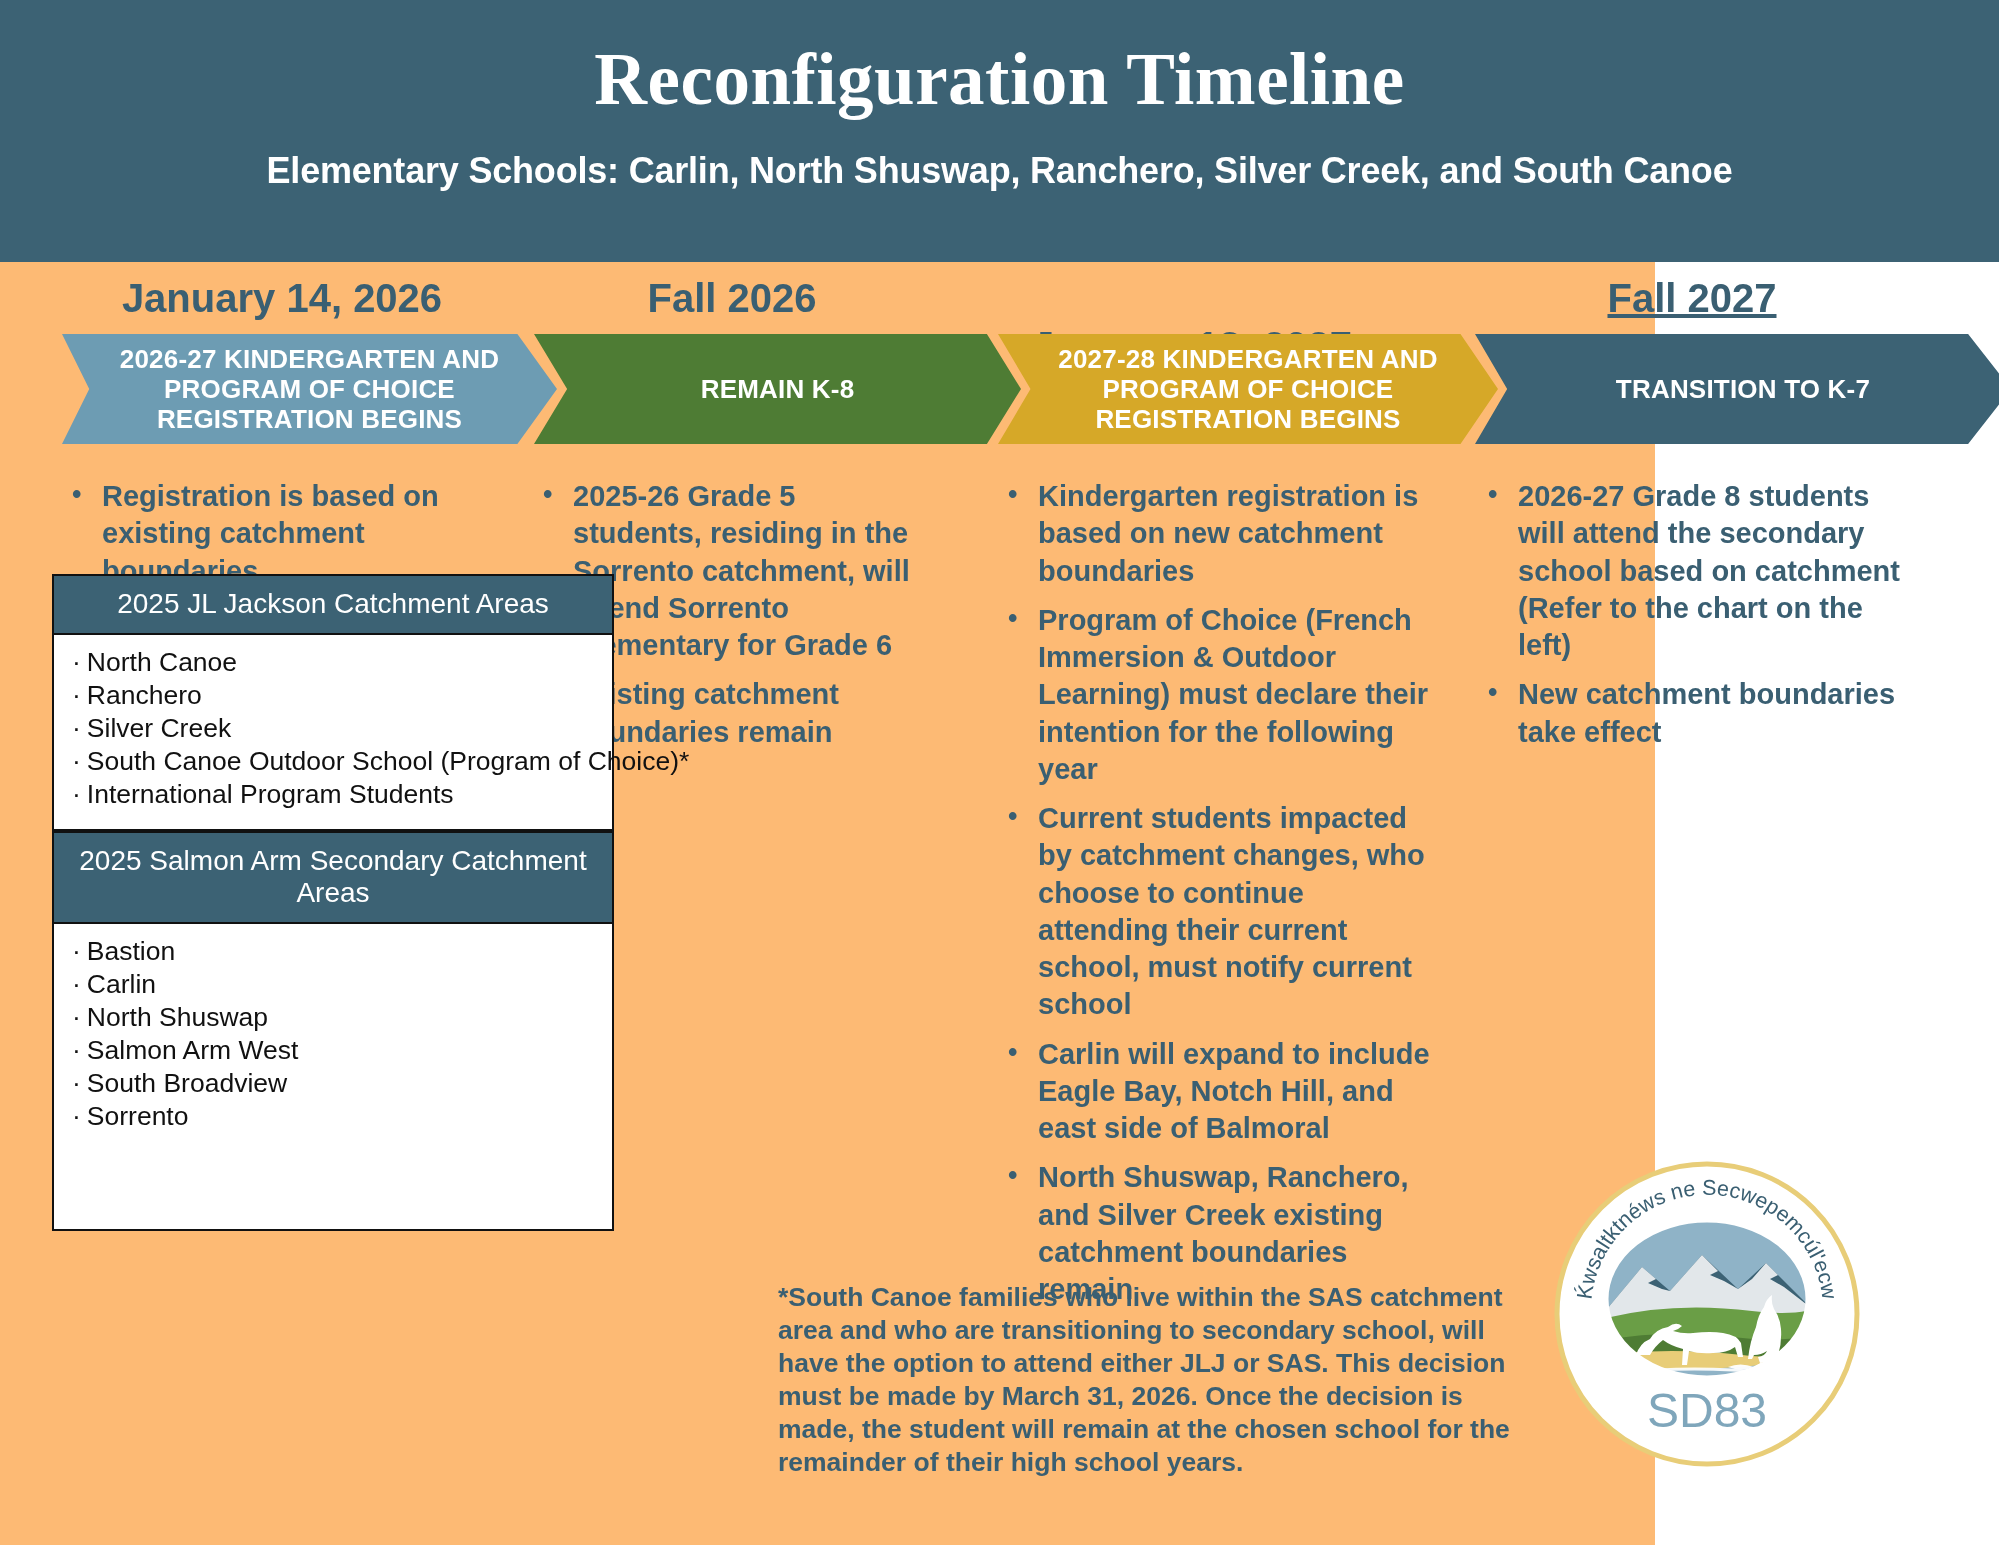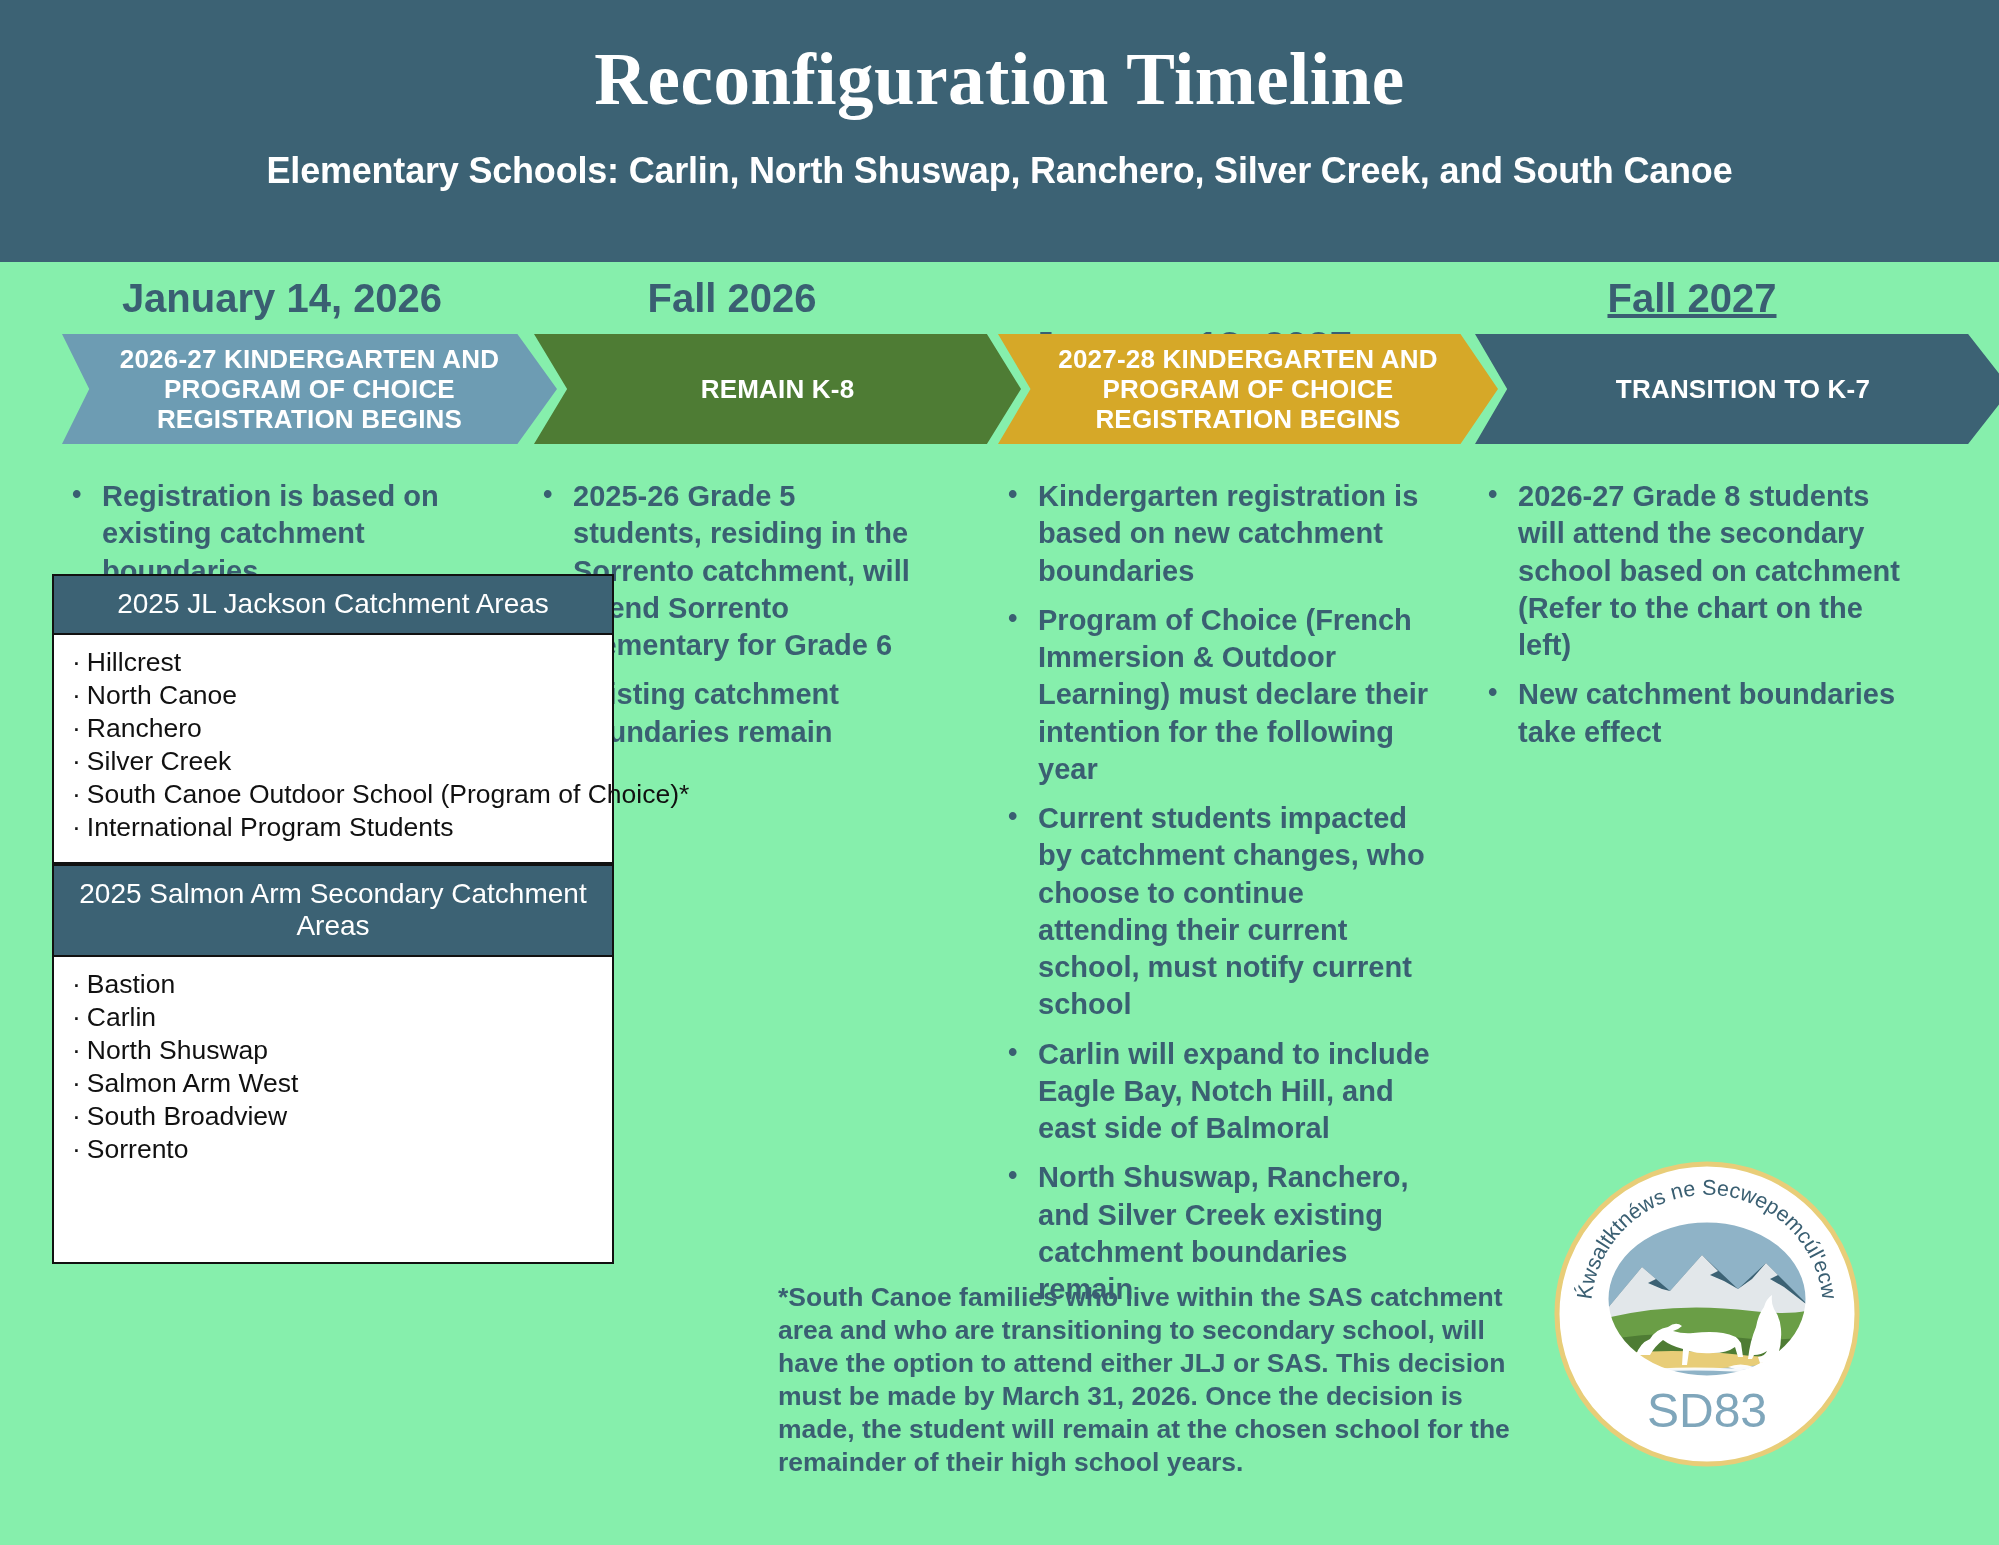--- a/index.html
+++ b/index.html
@@ -4,22 +4,22 @@
 <style>
   * { box-sizing: border-box; margin: 0; padding: 0; }
   html, body {
     width: 1999px; height: 1545px;
     background: #ffffff;
     font-family: "Liberation Sans", sans-serif;
     overflow: hidden;
   }
   #page {
     position: relative;
-    width: 1999px; height: 1545px;
-    background: #86efac;
+    width: 1655px; height: 1545px;
+    background: #fdba74;
   }
 
   
   #header {
     position: absolute; left: 0; top: 0;
     width: 1999px; height: 262px;
     background: #3c6274;
   }
   #header-title {
     position: absolute; left: 0; top: 38px; width: 1999px;
@@ -210,21 +210,20 @@
       <li>2026-27 Grade 8 students will attend the secondary school based on catchment (Refer to the chart on the left)</li>
       <li>New catchment boundaries take effect</li>
     </ul>
   </div>
 
   <div id="catchment-block">
 
     <div class="catch-head">2025 JL Jackson Catchment Areas</div>
     <div class="catch-body">
       <ul>
-        <li><span class="dot">·</span><span>Hillcrest</span></li>
         <li><span class="dot">·</span><span>North Canoe</span></li>
         <li><span class="dot">·</span><span>Ranchero</span></li>
         <li><span class="dot">·</span><span>Silver Creek</span></li>
         <li><span class="dot">·</span><span>South Canoe Outdoor School (Program of Choice)*</span></li>
         <li><span class="dot">·</span><span>International Program Students</span></li>
       </ul>
     </div>
 
     <div class="catch-head" id="catch-head-2">2025 Salmon Arm Secondary Catchment Areas</div>
     <div class="catch-body" id="catch-body-2">

